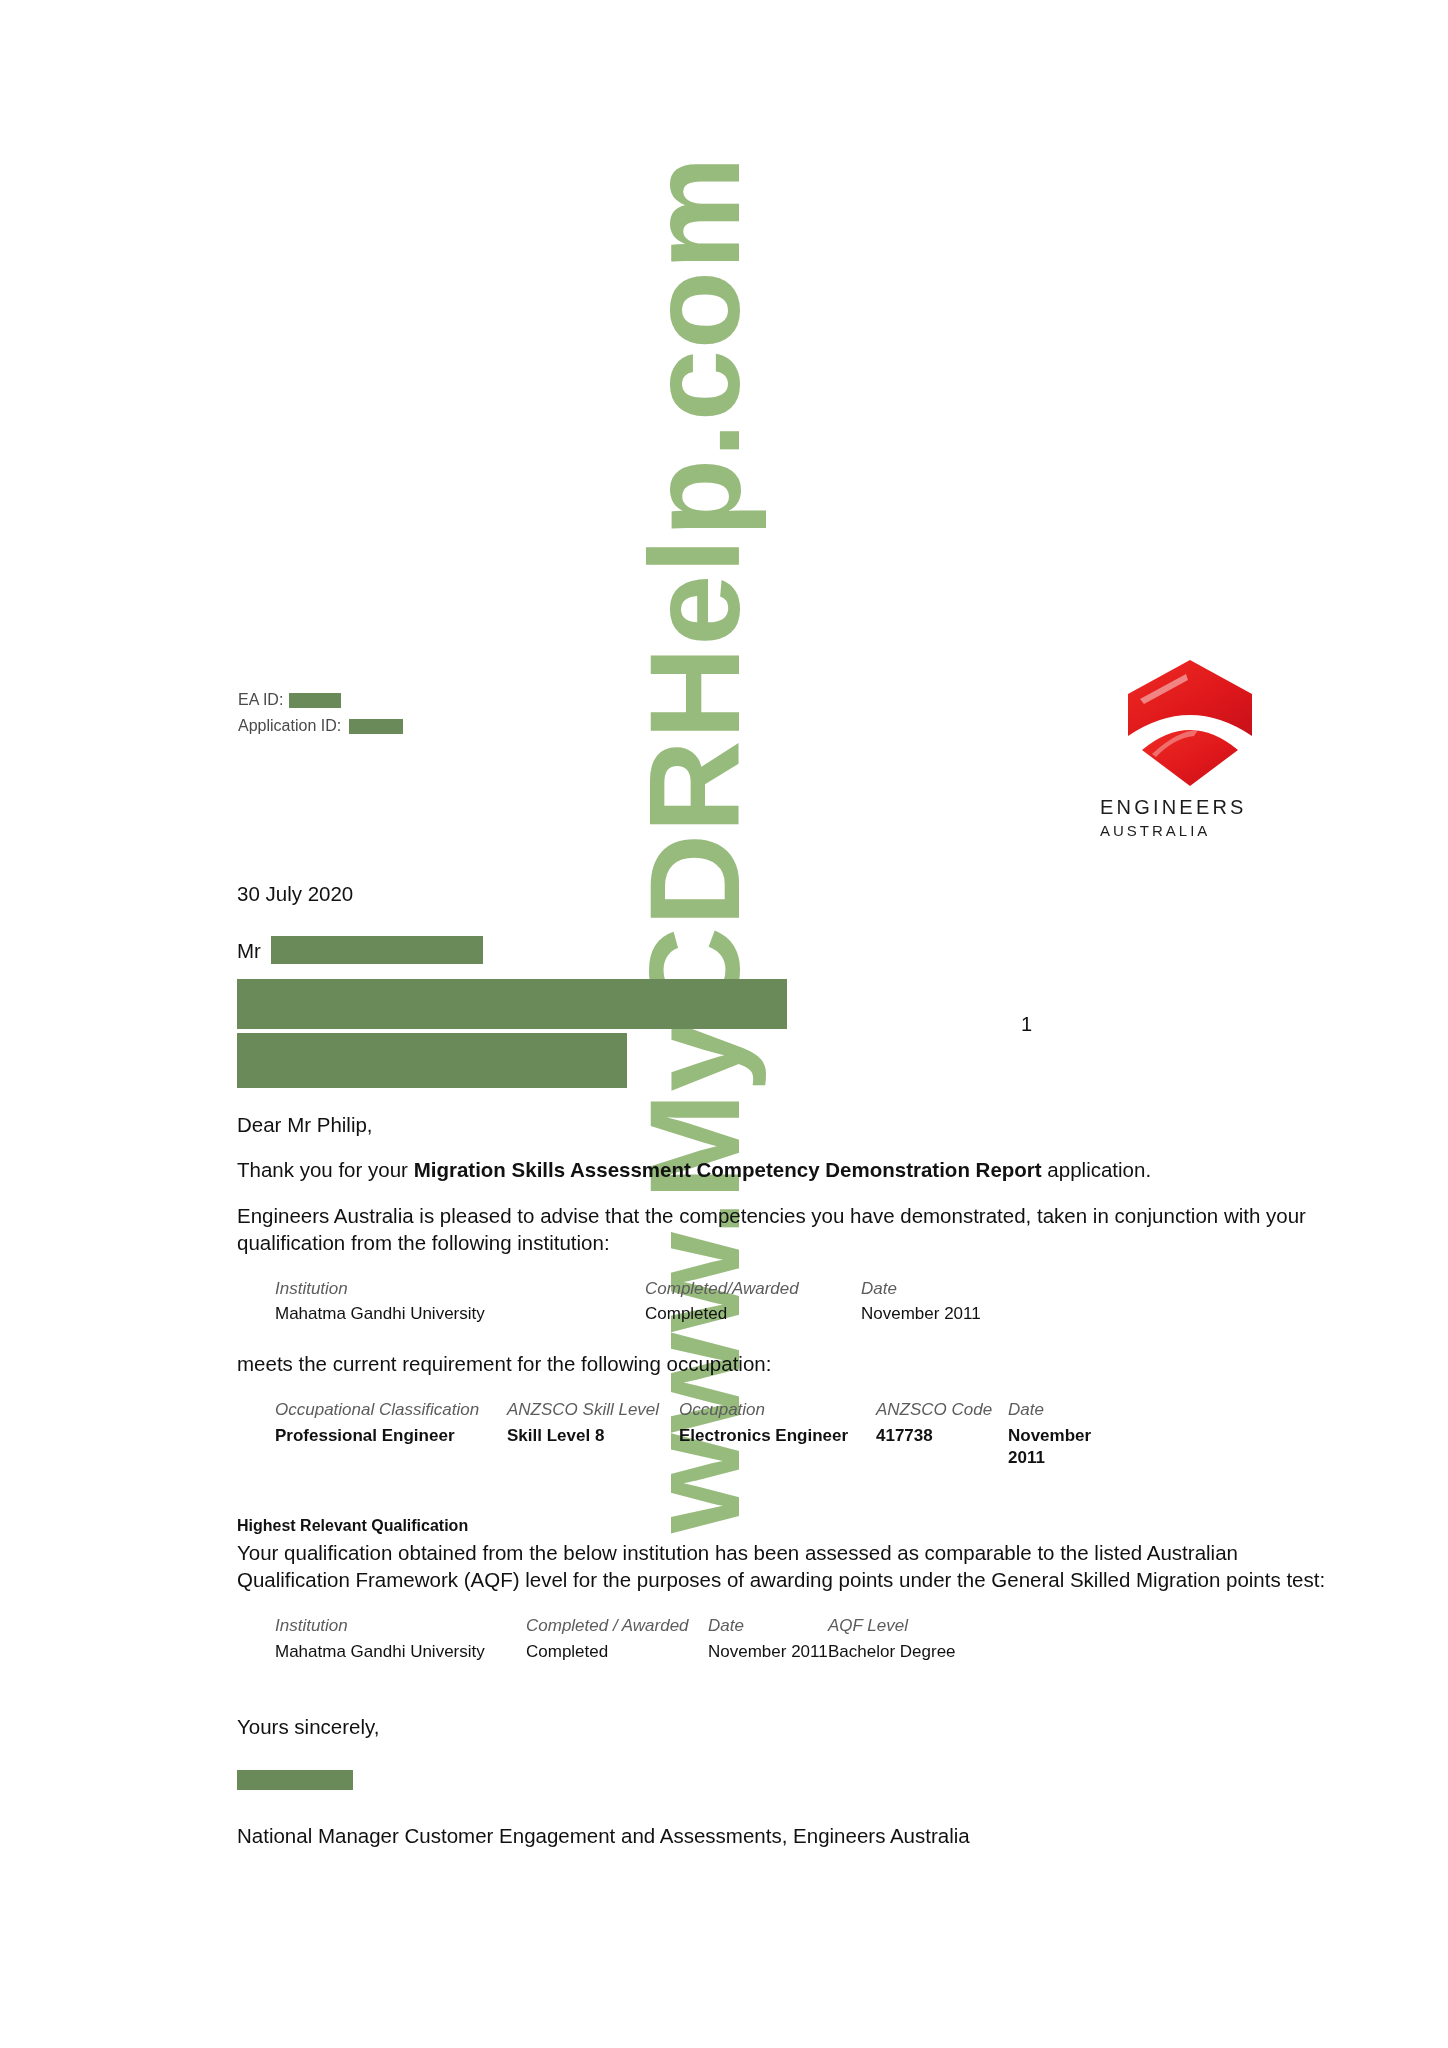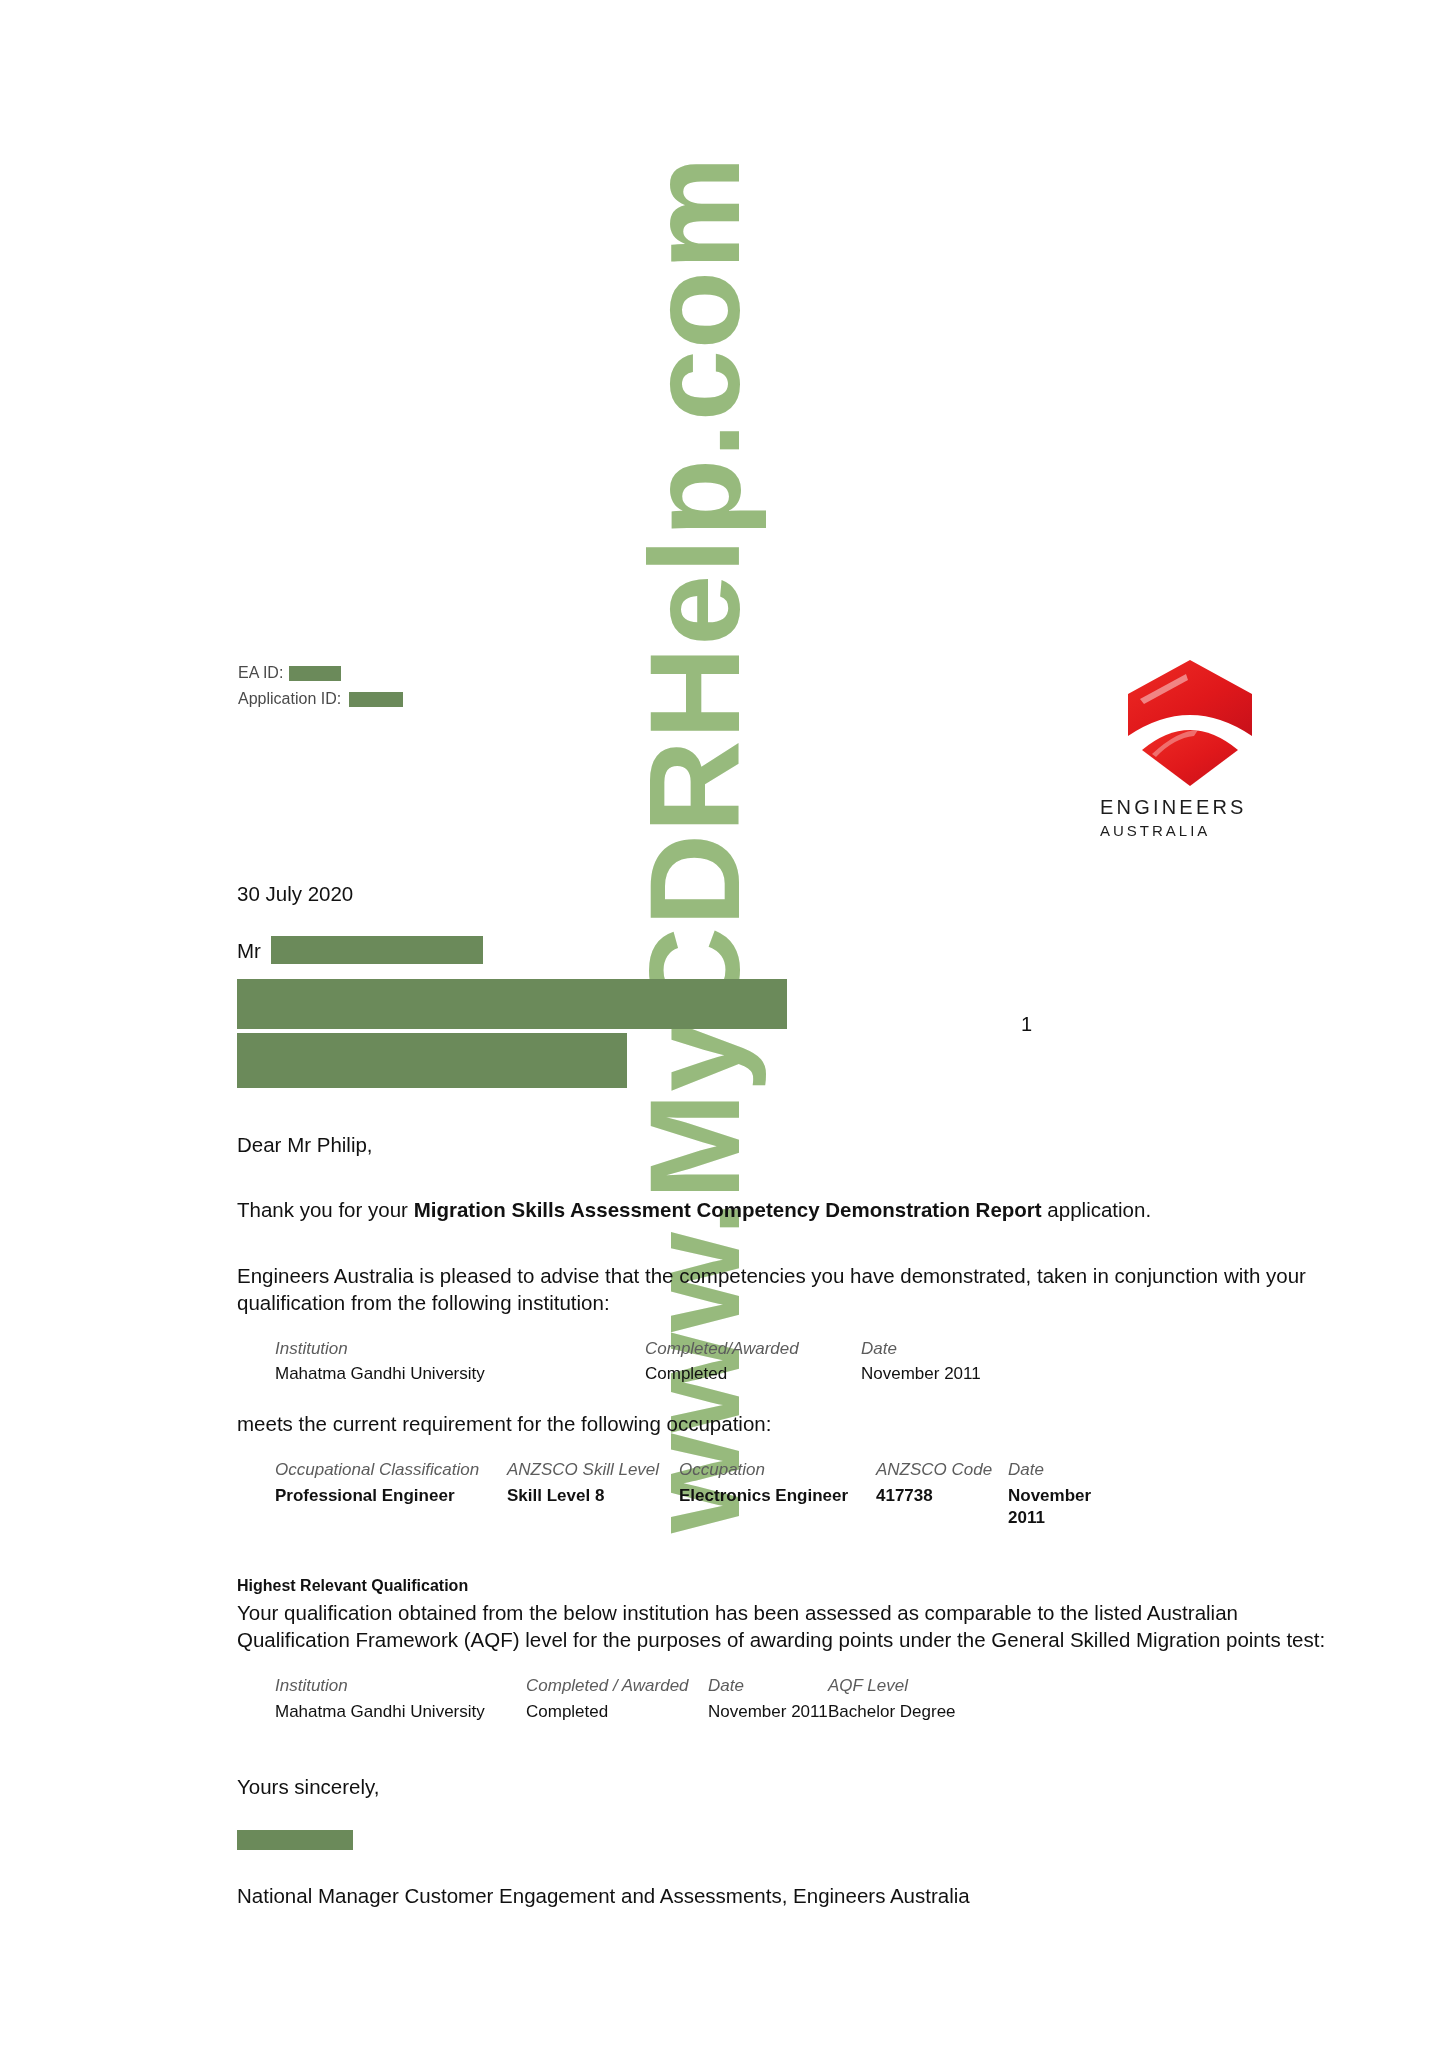--- a/index.html
+++ b/index.html
@@ -53,21 +53,21 @@
     top: 0;
     width: 1448px;
     height: 2048px;
     z-index: 2;
   }
 
   
   .id-block {
     position: absolute;
     left: 238px;
-    top: 661px;
+    top: 688px;
     font-size: 16px;
     color: #4a4a4a;
     line-height: 1.5;
   }
   .id-line {
     display: flex;
     align-items: center;
     white-space: nowrap;
     margin-bottom: 2px;
   }
@@ -141,21 +141,21 @@
     font-size: 20px;
     color: #111;
   }
   .bar-line3 {
     position: absolute;
     left: 0; top: 100px;
     width: 390px; height: 55px;
   }
 
   .para {
-    margin-top: 38px;
+    margin-top: 18px;
     font-size: 20.5px;
     line-height: 1.33;
   }
   .para.tight { margin-top: 24px; }
   b, .b { font-weight: 700; }
 
   
   .tbl {
     margin-top: 22px;
     margin-left: 38px;

